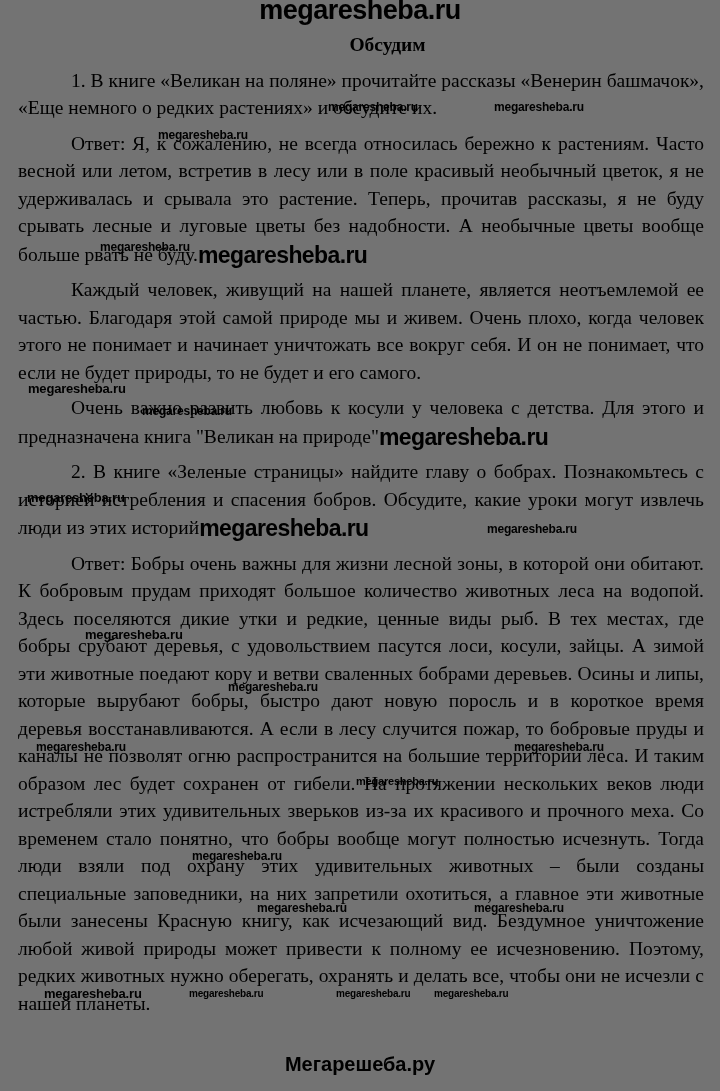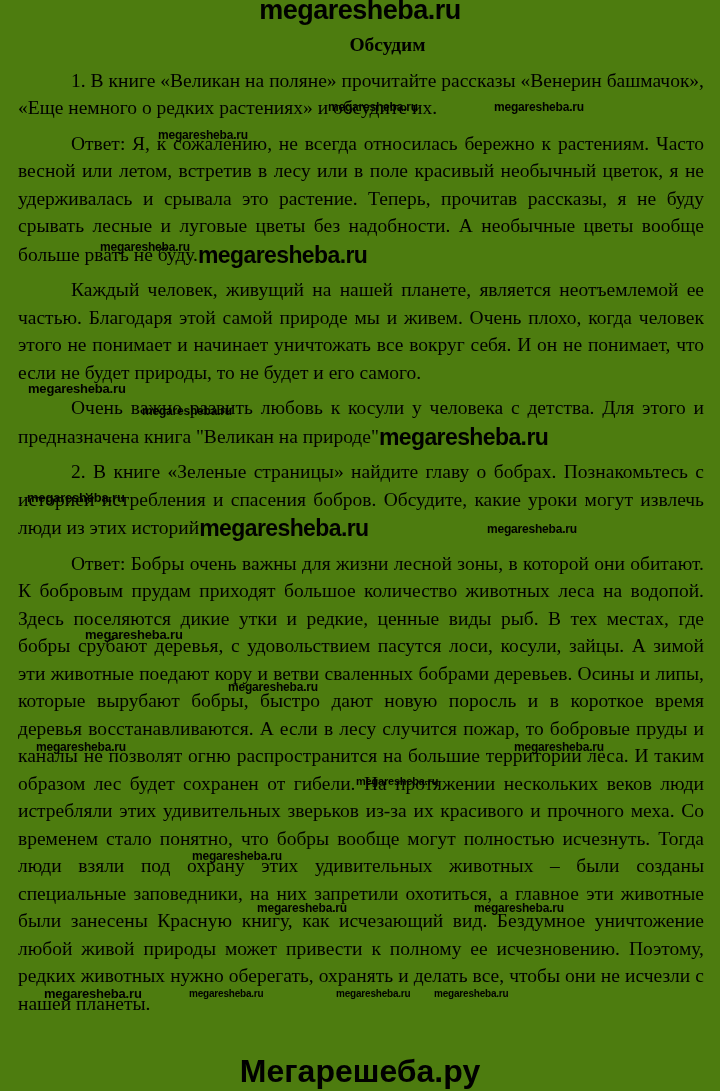--- a/index.html
+++ b/index.html
@@ -1,20 +1,20 @@
 <!DOCTYPE html>
 <html lang="ru"><head>
 <meta charset="utf-8">
 <style>
   html,body{margin:0;padding:0;background:#e9e9e9;}
   .page{
     position:relative;
     width:720px;height:1091px;
     margin:0 auto;
-    background:#4d7c0f;
+    background:#737373;
     color:#000;
     font-family:"Liberation Serif",serif;
     overflow:hidden;
   }
   .site-header{
     position:absolute;top:-5px;left:0;right:0;
     text-align:center;
     font-family:"Liberation Sans",sans-serif;
     font-weight:700;font-size:27px;letter-spacing:-0.5px;
   }
@@ -37,21 +37,21 @@
   .wm{
     position:absolute;
     font-family:"Liberation Sans",sans-serif;
     font-weight:600;letter-spacing:-0.2px;
     white-space:nowrap;color:#000;
   }
   .page-footer{
     position:absolute;top:1053px;left:0;right:0;
     text-align:center;
     font-family:"Liberation Sans",sans-serif;
-    font-weight:700;font-size:32px;
+    font-weight:700;font-size:20px;
   }
 </style>
 </head>
 <body>
 
 <div class="page">
 
   <div class="site-header">megaresheba.ru</div>
 
   <div class="content">

